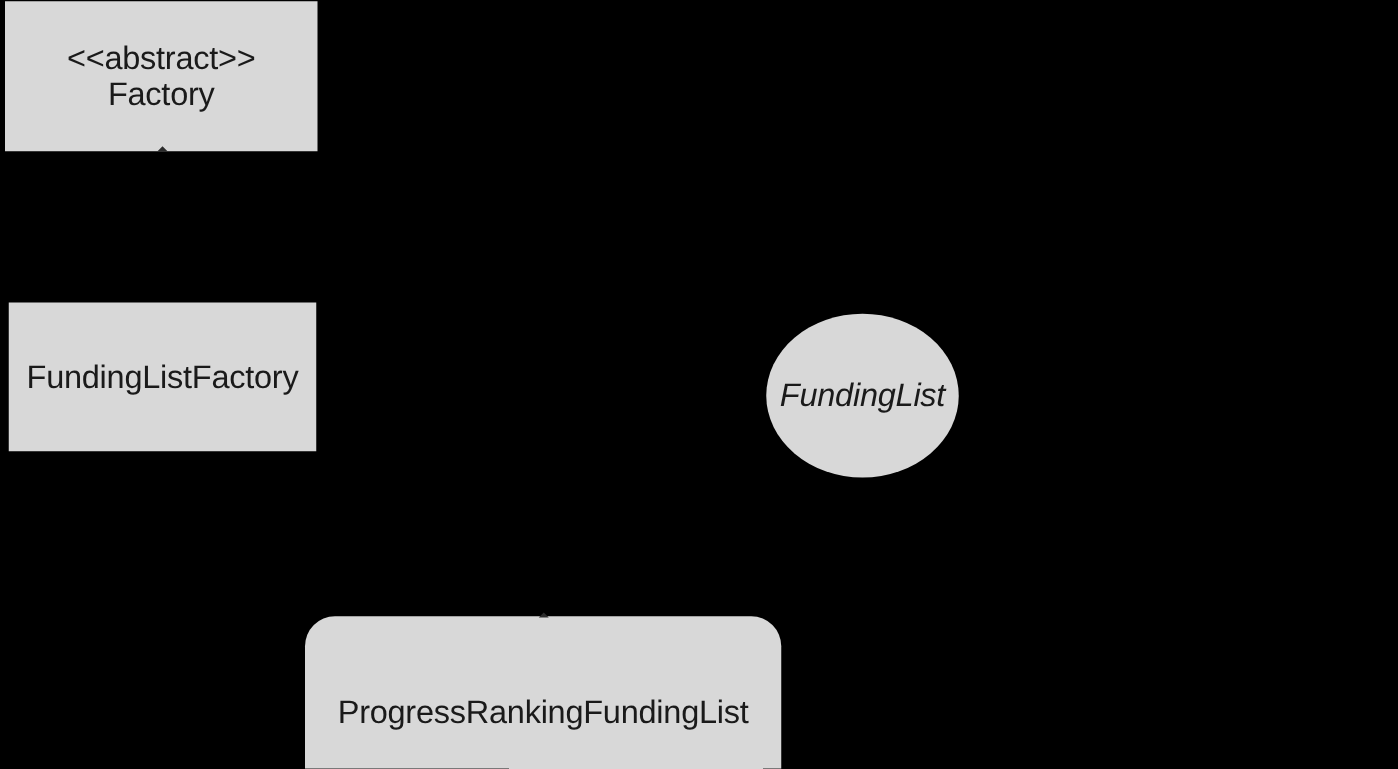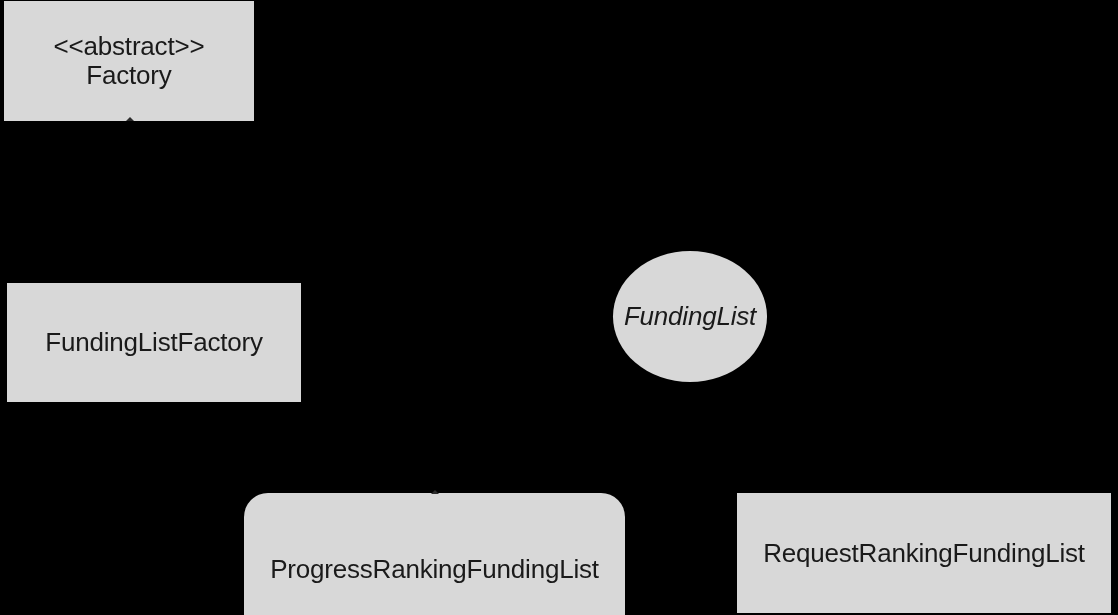--- a/index.html
+++ b/index.html
@@ -25,21 +25,21 @@
     justify-content: center;
     text-align: left;
     font-size: 26px;
     line-height: 29px;
     letter-spacing: -0.2px;
     white-space: nowrap;
   }
   .ellipse { border-radius: 50%; }
 
   .node-abstract-factory      { left: 4px;   top: 1px;   width: 250px; height: 120px; }
-  .node-funding-list-factory  { left: 7px;   top: 242px; width: 294px; height: 119px; margin-top: 41px; }
+  .node-funding-list-factory  { left: 7px;   top: 242px; width: 246px; height: 119px; }
   .node-funding-list          { left: 613px; top: 251px; width: 154px; height: 131px; font-style: italic; }
   .node-progress-ranking      { left: 244px; top: 493px; width: 381px; height: 152px; border-radius: 24px; }
   .node-request-ranking       { left: 737px; top: 493px; width: 374px; height: 120px; }
 
   
   .arrow-tip {
     position: absolute;
     width: 0; height: 0;
     border-left: 4px solid transparent;
     border-right: 4px solid transparent;
@@ -63,20 +63,17 @@
   </div>
 
   <div class="node ellipse node-funding-list">
     <div>FundingList</div>
   </div>
 
   <div class="node node-progress-ranking">
     <div>ProgressRankingFundingList</div>
   </div>
 
-  <div class="node node-request-ranking">
-    <div>RequestRankingFundingList</div>
-  </div>
 
   <div class="arrow-tip arrow-tip-factory"></div>
   <div class="arrow-tip arrow-tip-progress"></div>
 
 </div>
 
 </body></html>

